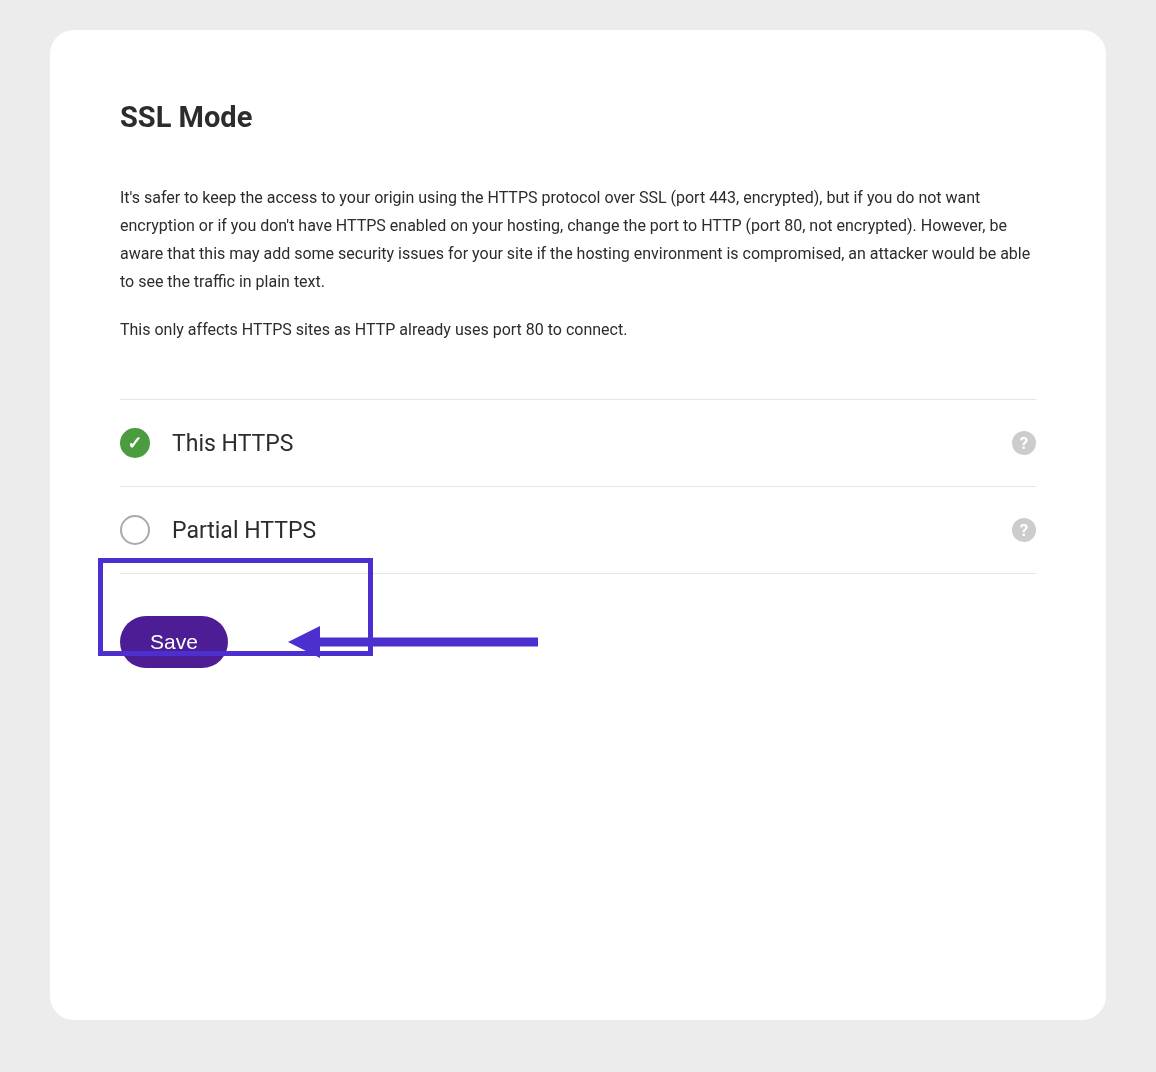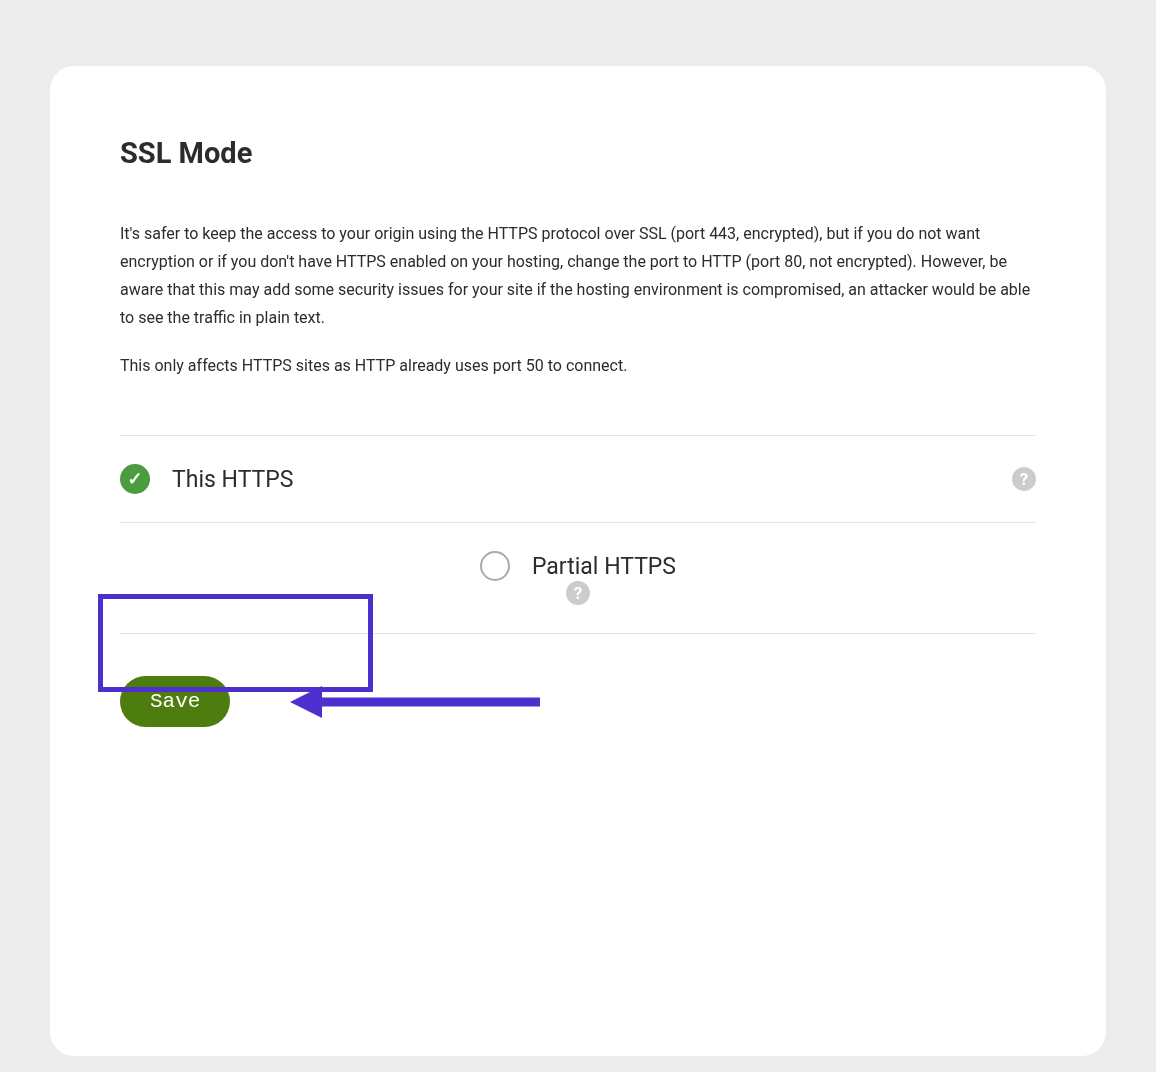--- a/index.html
+++ b/index.html
@@ -13,21 +13,20 @@
       width: 1156px;
       height: 1072px;
       padding: 30px 50px;
     }
     .card {
       background-color: #ffffff;
       border-radius: 24px;
       padding: 70px;
       height: 990px;
       position: relative;
-      margin-top: 36px;
     }
     .card-title {
       font-size: 29px;
       font-weight: 700;
       color: #2c2c2c;
       margin-bottom: 50px;
     }
     .description {
       font-size: 16px;
       line-height: 1.75;
@@ -40,21 +39,20 @@
     .option-row {
       display: flex;
       align-items: center;
       justify-content: space-between;
       padding: 28px 0;
       border-top: 1px solid #e5e5e5;
       position: relative;
     }
     .option-row:last-of-type {
       border-bottom: 1px solid #e5e5e5;
-      flex-direction: column;
     }
     .option-left {
       display: flex;
       align-items: center;
       gap: 22px;
     }
     .radio-checked {
       width: 30px;
       height: 30px;
       border-radius: 50%;
@@ -104,45 +102,45 @@
       height: 98px;
       z-index: 10;
     }
     .save-row {
       margin-top: 42px;
       display: flex;
       align-items: center;
       gap: 60px;
     }
     .save-button {
-      background-color: #4d7c0f;
+      background-color: #4c1d95;
       color: #ffffff;
       border: none;
       border-radius: 999px;
       padding: 14px 30px;
       font-size: 21px;
       cursor: pointer;
-      font-family: Liberation Mono, monospace;
+      font-family: Liberation Sans, sans-serif;
     }
     .arrow-annotation {
       display: flex;
       align-items: center;
     }
     .arrow-svg {
       width: 250px;
       height: 40px;
     }
   </style>
 </head>
 <body>
 
 <div class="card">
   <h2 class="card-title">SSL Mode</h2>
   <p class="description">It's safer to keep the access to your origin using the HTTPS protocol over SSL (port 443, encrypted), but if you do not want encryption or if you don't have HTTPS enabled on your hosting, change the port to HTTP (port 80, not encrypted). However, be aware that this may add some security issues for your site if the hosting environment is compromised, an attacker would be able to see the traffic in plain text.</p>
-  <p class="description">This only affects HTTPS sites as HTTP already uses port 50 to connect.</p>
+  <p class="description">This only affects HTTPS sites as HTTP already uses port 80 to connect.</p>
 
   <div class="options">
     <div class="option-row">
       <div class="option-left">
         <div class="radio-checked">
           <span class="checkmark">✓</span>
         </div>
         <span class="option-label">This HTTPS</span>
       </div>
       <div class="help-icon">?</div>

